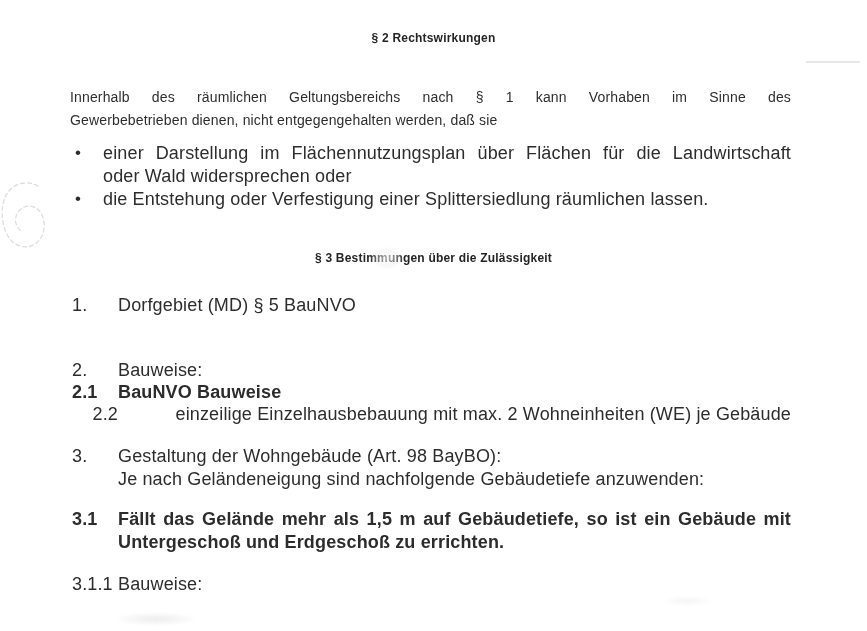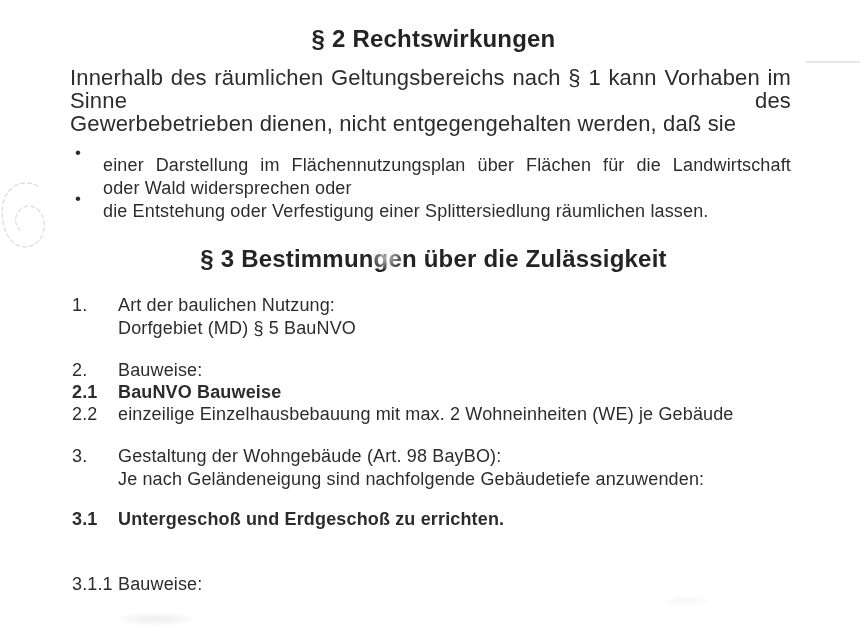--- a/index.html
+++ b/index.html
@@ -15,70 +15,70 @@
   }
   .page * { box-sizing: border-box; }
 
   .blur-layer { position:absolute; inset:0; filter: blur(0.35px); }
 
   .h-center {
     position: absolute;
     left: 0; width: 867px;
     text-align: center;
     font-weight: bold;
-    font-size: 24px;
+    font-size: 12px;
     line-height: 23px;
     color: #262626;
     letter-spacing: 0.2px;
   }
   .h2-pos { top: 27px; }
   .h3-pos { top: 247px; }
 
   .intro {
     position: absolute;
-    left: 70px; top: 66px;
+    left: 70px; top: 86px;
     width: 721px;
-    font-size: 22px;
+    font-size: 14px;
     line-height: 23px;
     letter-spacing: 0.15px;
   }
   .line { width: 100%; }
   .just { text-align: justify; text-align-last: justify; }
 
   .bullet {
     position: absolute;
     left: 75px;
     width: 716px;
     font-size: 18px;
     line-height: 23px;
     letter-spacing: 0.15px;
   }
   .bullet .dot {
     position: absolute;
     left: 0; top: -1px;
     font-size: 17px;
   }
-  .bullet .btext { margin-left: 28px; margin-top: 12px; }
+  .bullet .btext { margin-left: 28px; }
   .b1-pos { top: 142px; }
   .b2-pos { top: 188px; }
 
   .item {
     position: absolute;
     left: 72px;
     width: 719px;
     font-size: 18px;
     line-height: 23px;
     letter-spacing: 0.15px;
   }
   .item .num { position: absolute; left: 0; top: 0; width: 46px; }
   .item .itext { margin-left: 46px; }
   .i1-pos { top: 294px; }
   .i2-pos { top: 359px; }
   .i21-pos { top: 381px; font-weight: bold; }
-  .i22-pos { top: 403px; }
+  .i22-pos { top: 403px; text-align: right; }
   .i3-pos { top: 445px; }
   .i31-pos { top: 508px; font-weight: bold; }
   .i311-pos { top: 573px; }
 
   
   .squiggle {
     position: absolute;
     left: -4px; top: 176px;
     opacity: 0.85;
   }
@@ -137,21 +137,20 @@
       <div class="btext">
         <div class="line">die Entstehung oder Verfestigung einer Splittersiedlung räumlichen lassen.</div>
       </div>
     </div>
 
     <div class="h-center h3-pos">§ 3 Bestimmungen über die Zulässigkeit</div>
 
     <div class="item i1-pos">
       <div class="num">1.</div>
       <div class="itext">
-        <div class="line">Art der baulichen Nutzung:</div>
         <div class="line">Dorfgebiet (MD) § 5 BauNVO</div>
       </div>
     </div>
 
     <div class="item i2-pos">
       <div class="num">2.</div>
       <div class="itext">
         <div class="line">Bauweise:</div>
       </div>
     </div>
@@ -174,20 +173,21 @@
       <div class="num">3.</div>
       <div class="itext">
         <div class="line">Gestaltung der Wohngebäude (Art. 98 BayBO):</div>
         <div class="line">Je nach Geländeneigung sind nachfolgende Gebäudetiefe anzuwenden:</div>
       </div>
     </div>
 
     <div class="item i31-pos">
       <div class="num">3.1</div>
       <div class="itext">
+        <div class="line just">Fällt das Gelände mehr als 1,5 m auf Gebäudetiefe, so ist ein Gebäude mit</div>
         <div class="line">Untergeschoß und Erdgeschoß zu errichten.</div>
       </div>
     </div>
 
     <div class="item i311-pos">
       <div class="num">3.1.1</div>
       <div class="itext">
         <div class="line">Bauweise:</div>
       </div>
     </div>

